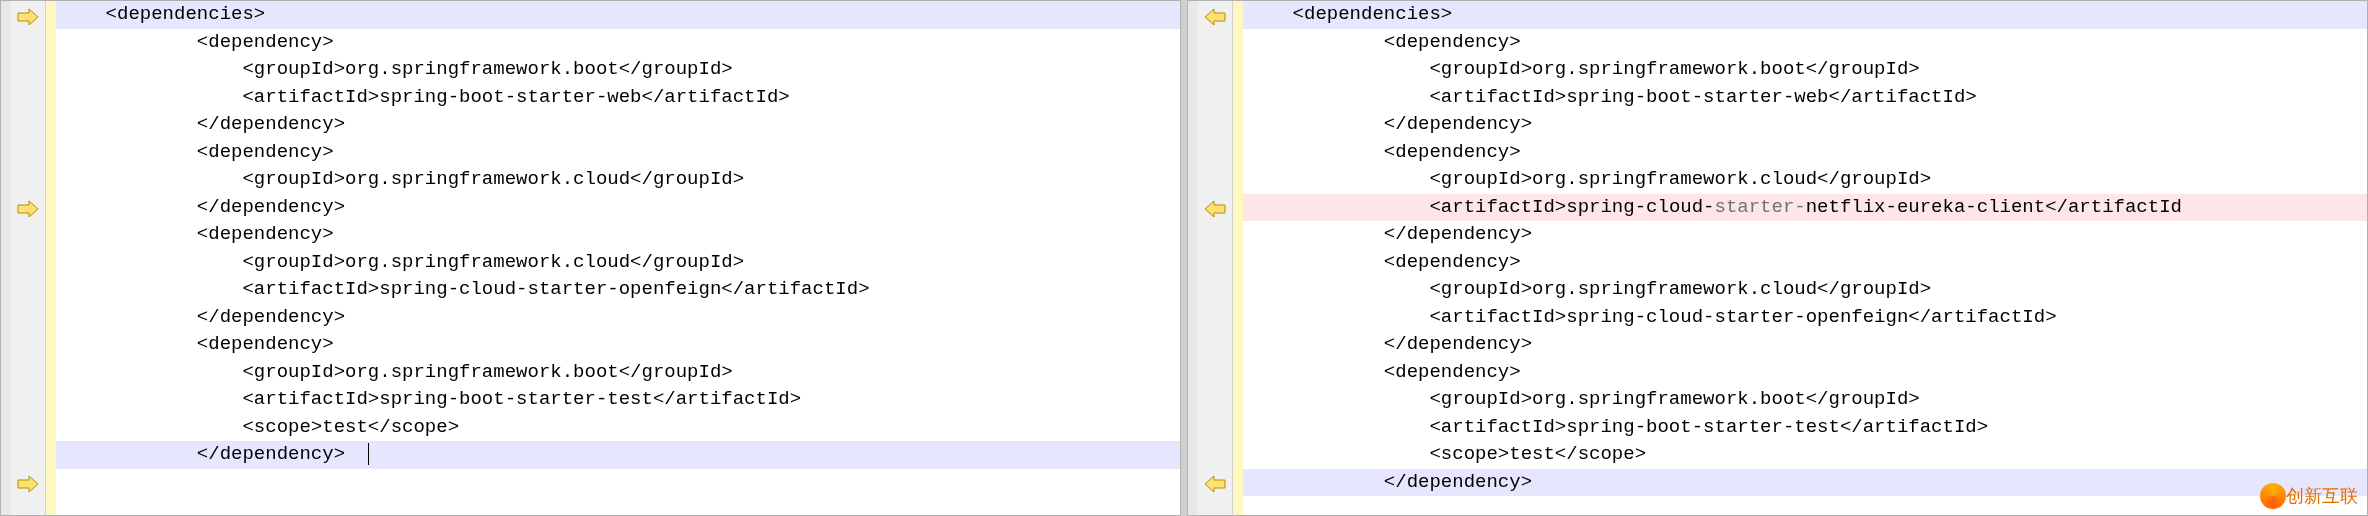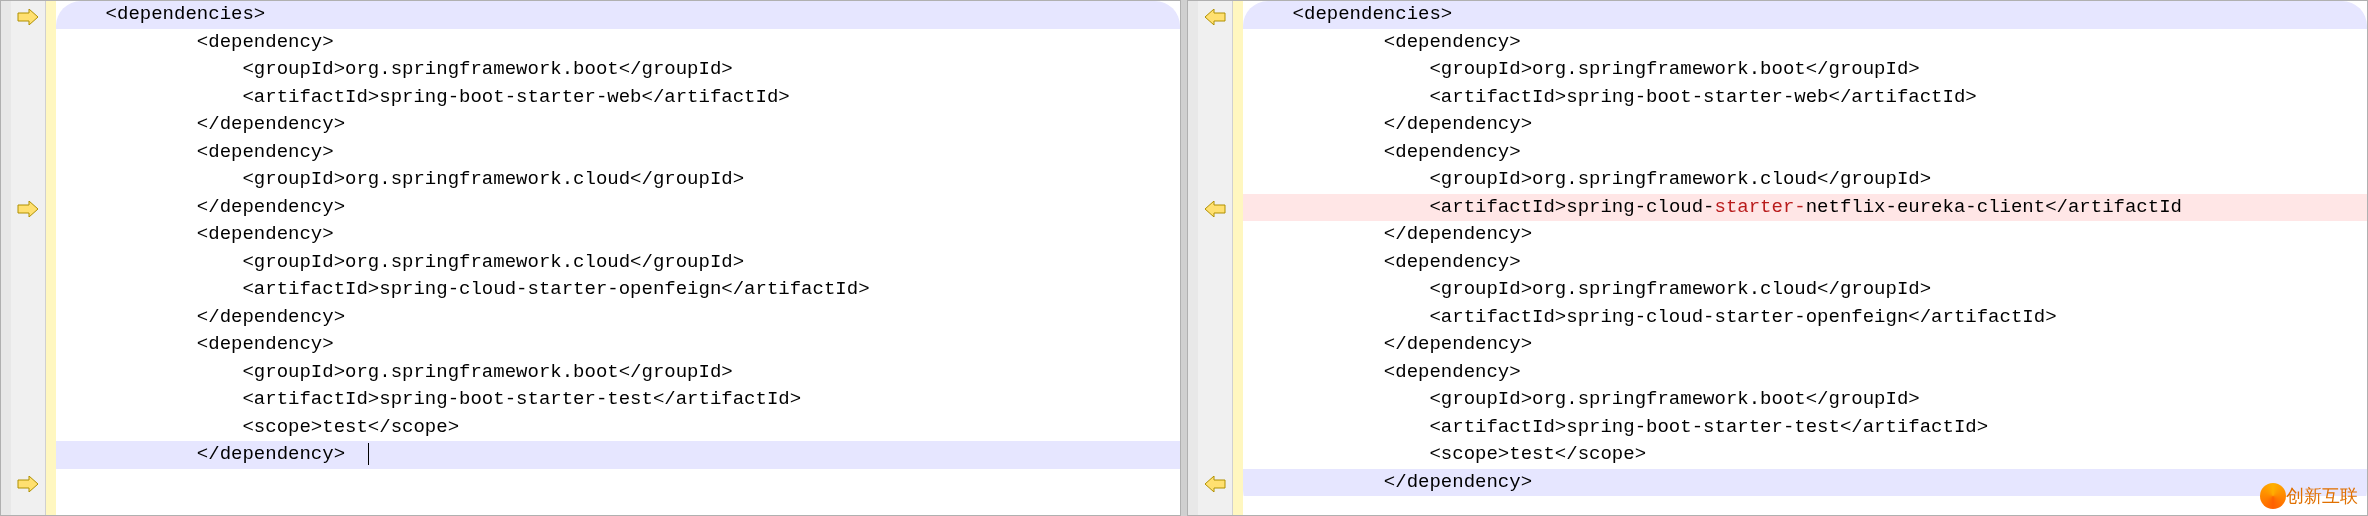--- a/index.html
+++ b/index.html
@@ -30,32 +30,31 @@
   width: 10px;
   background: #fff7c0;
   display: flex;
   flex-direction: column;
 }
 .code {
   flex: 1;
   display: flex;
   flex-direction: column;
   overflow: hidden;
-  border-radius: 25px;
 }
 .gut-row, .bar-row { height: 27.5px; display:flex; align-items:center; justify-content:center; }
 .code-row {
   height: 27.5px;
   white-space: pre;
   padding-left: 4px;
   color: #000;
 }
 .hl-blue { background: #e6e6ff; }
 .hl-pink { background: #ffe6e6; }
-.red { color: #b91c1c; }
+.red { color: #737373; }
 .arrow-right, .arrow-left {
   width: 22px; height: 16px; position: relative;
 }
 .arrow-right svg, .arrow-left svg { width: 22px; height: 16px; }
 .caret {
   display:inline-block; width:1px; height:22px; background:#000; vertical-align:middle;
 }
 .watermark {
   position: absolute;
   right: 10px;

